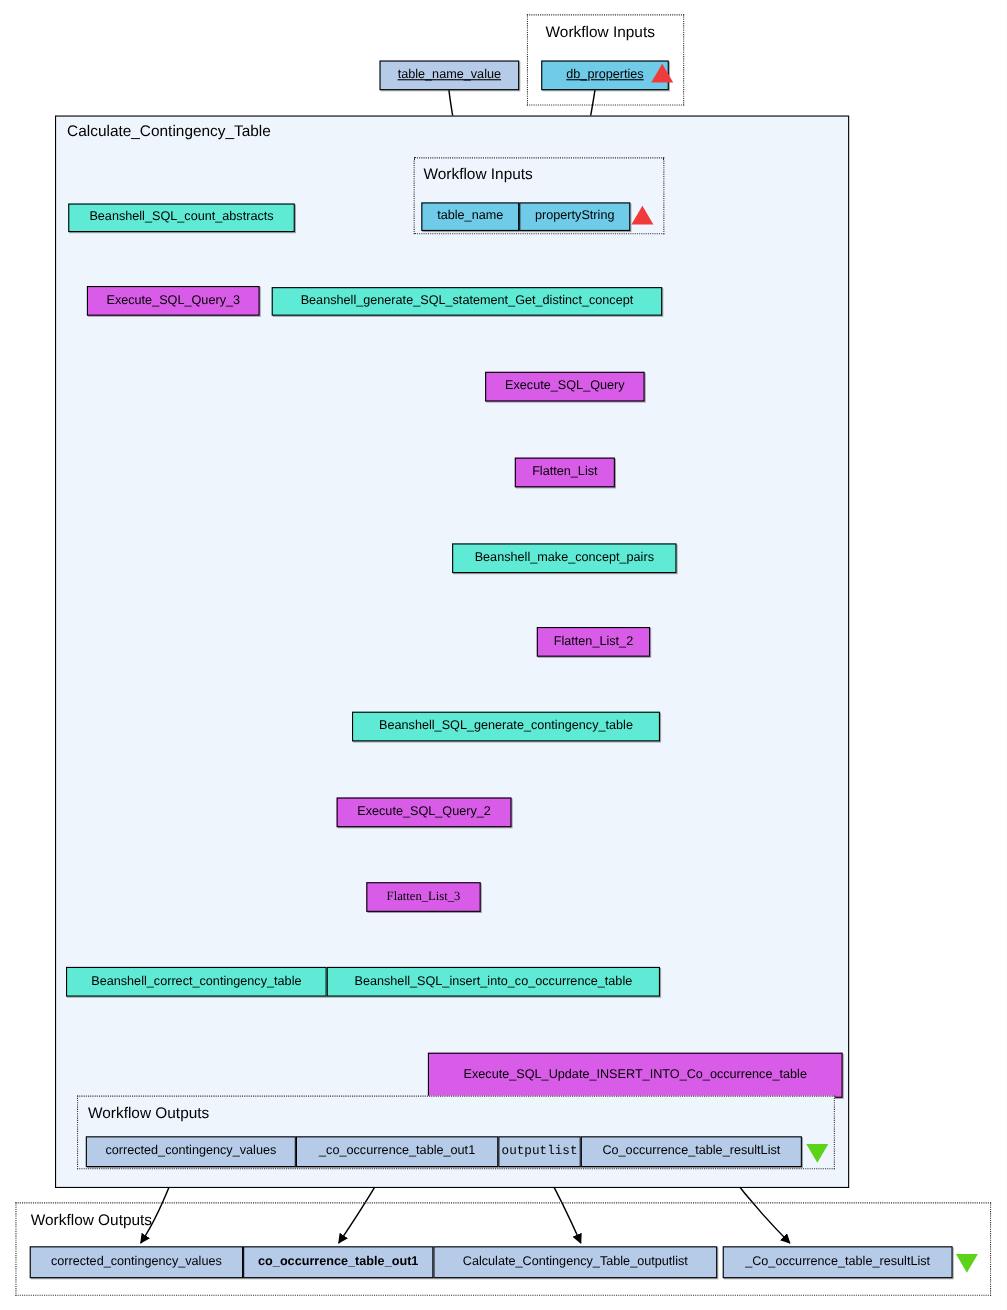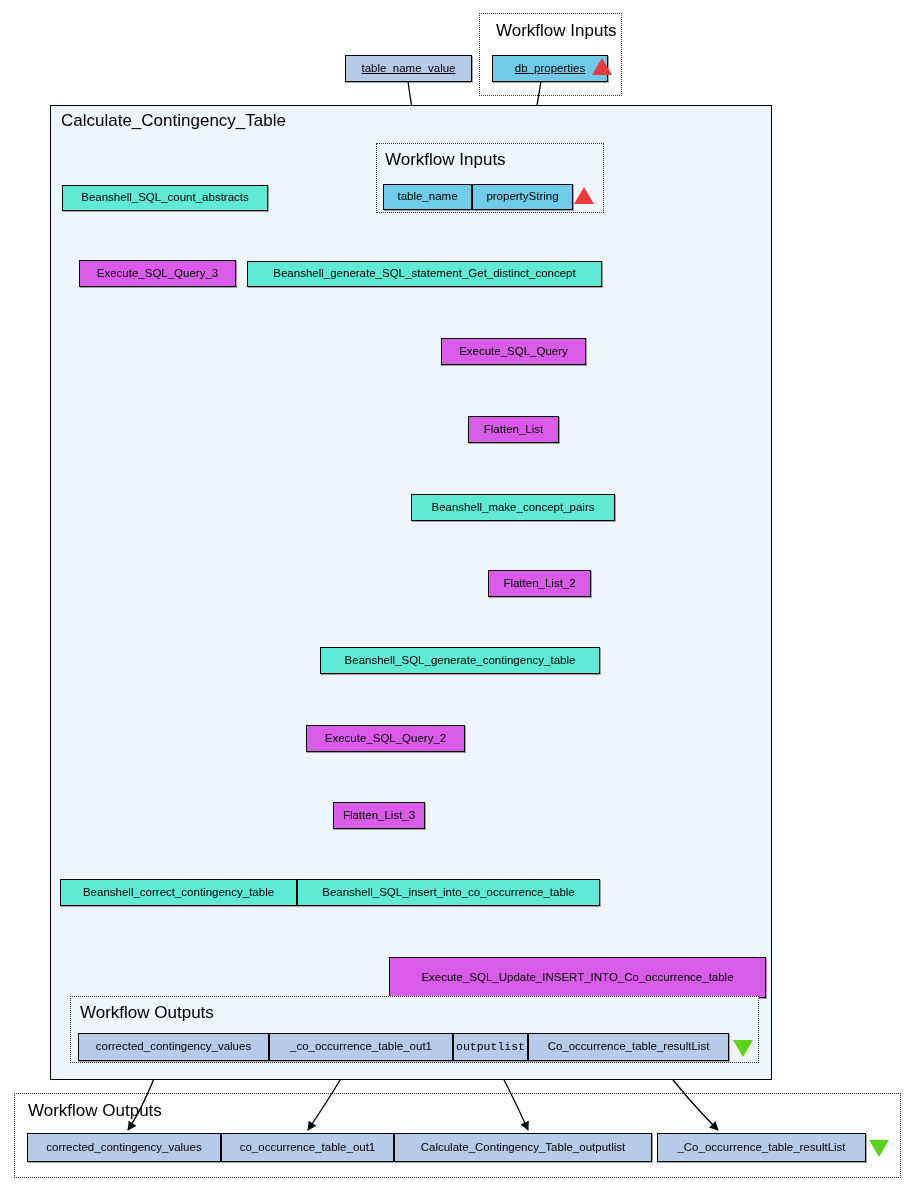--- a/index.html
+++ b/index.html
@@ -36,21 +36,21 @@
   .cluster-dotted {
     border: 1.6px dotted #333333;
     background: transparent;
   }
   .cluster-dotted-fill {
     border: 1.6px dotted #333333;
     background: #eef5fd;
   }
   .cluster-label {
     position: absolute;
-    font-size: 17px;
+    font-size: 14px;
     color: #000000;
     white-space: nowrap;
     line-height: 1;
   }
   .node {
     position: absolute;
     box-sizing: border-box;
     border: 1.2px solid #000000;
     display: flex;
     align-items: center;
@@ -194,21 +194,21 @@
   <div class="node node-script" style="left:468px; top:416px; width:91px; height:27px;">Flatten_List</div>
 
   <div class="node node-proc" style="left:411px; top:494px; width:204px; height:27px;">Beanshell_make_concept_pairs</div>
 
   <div class="node node-script" style="left:488px; top:570px; width:103px; height:27px;">Flatten_List_2</div>
 
   <div class="node node-proc" style="left:320px; top:647px; width:280px; height:27px;">Beanshell_SQL_generate_contingency_table</div>
 
   <div class="node node-script" style="left:306px; top:725px; width:159px; height:27px;">Execute_SQL_Query_2</div>
 
-  <div class="node node-script" style="left:333px; top:802px; width:92px; height:27px;">Flatten_List_3</div>
+  <div class="node node-script" style="left:333px; top:802px; width:104px; height:27px;font-family:Liberation Serif, serif;">Flatten_List_3</div>
 
   <div class="node node-proc" style="left:60px; top:879px; width:237px; height:27px;">Beanshell_correct_contingency_table</div>
 
   <div class="node node-proc" style="left:297px; top:879px; width:303px; height:27px;">Beanshell_SQL_insert_into_co_occurrence_table</div>
 
   <div class="node node-script" style="left:389px; top:957px; width:377px; height:41px;">Execute_SQL_Update_INSERT_INTO_Co_occurrence_table</div>
 
   <div class="cluster cluster-dotted-fill" style="left:70px; top:996px; width:689px; height:67px;">
   </div>
   <div class="cluster-label" style="left:80px; top:1004px;">Workflow Outputs</div>
@@ -217,18 +217,18 @@
   <div class="node node-port" style="left:269px; top:1033px; width:184px; height:28px;">_co_occurrence_table_out1</div>
   <div class="node node-port" style="left:453px; top:1033px; width:75px; height:28px;font-family:Liberation Mono, monospace;">outputlist</div>
   <div class="node node-port" style="left:528px; top:1033px; width:201px; height:28px;">Co_occurrence_table_resultList</div>
   <div class="tri tri-down" style="left:733px; top:1040px;"></div>
 
   <div class="cluster cluster-dotted" style="left:14px; top:1093px; width:887px; height:85px;">
   </div>
   <div class="cluster-label" style="left:28px; top:1102px;">Workflow Outputs</div>
 
   <div class="node node-port" style="left:27px; top:1133px; width:194px; height:29px;">corrected_contingency_values</div>
-  <div class="node node-port" style="left:221px; top:1133px; width:173px; height:29px;">co_occurrence_table_out1</div>
+  <div class="node node-port" style="left:221px; top:1133px; width:173px; height:29px;font-weight:bold;">co_occurrence_table_out1</div>
   <div class="node node-port" style="left:394px; top:1133px; width:258px; height:29px;">Calculate_Contingency_Table_outputlist</div>
   <div class="node node-port" style="left:657px; top:1133px; width:209px; height:29px;">_Co_occurrence_table_resultList</div>
   <div class="tri tri-down" style="left:869px; top:1140px;"></div>
 
 </div>
 
 </body></html>

